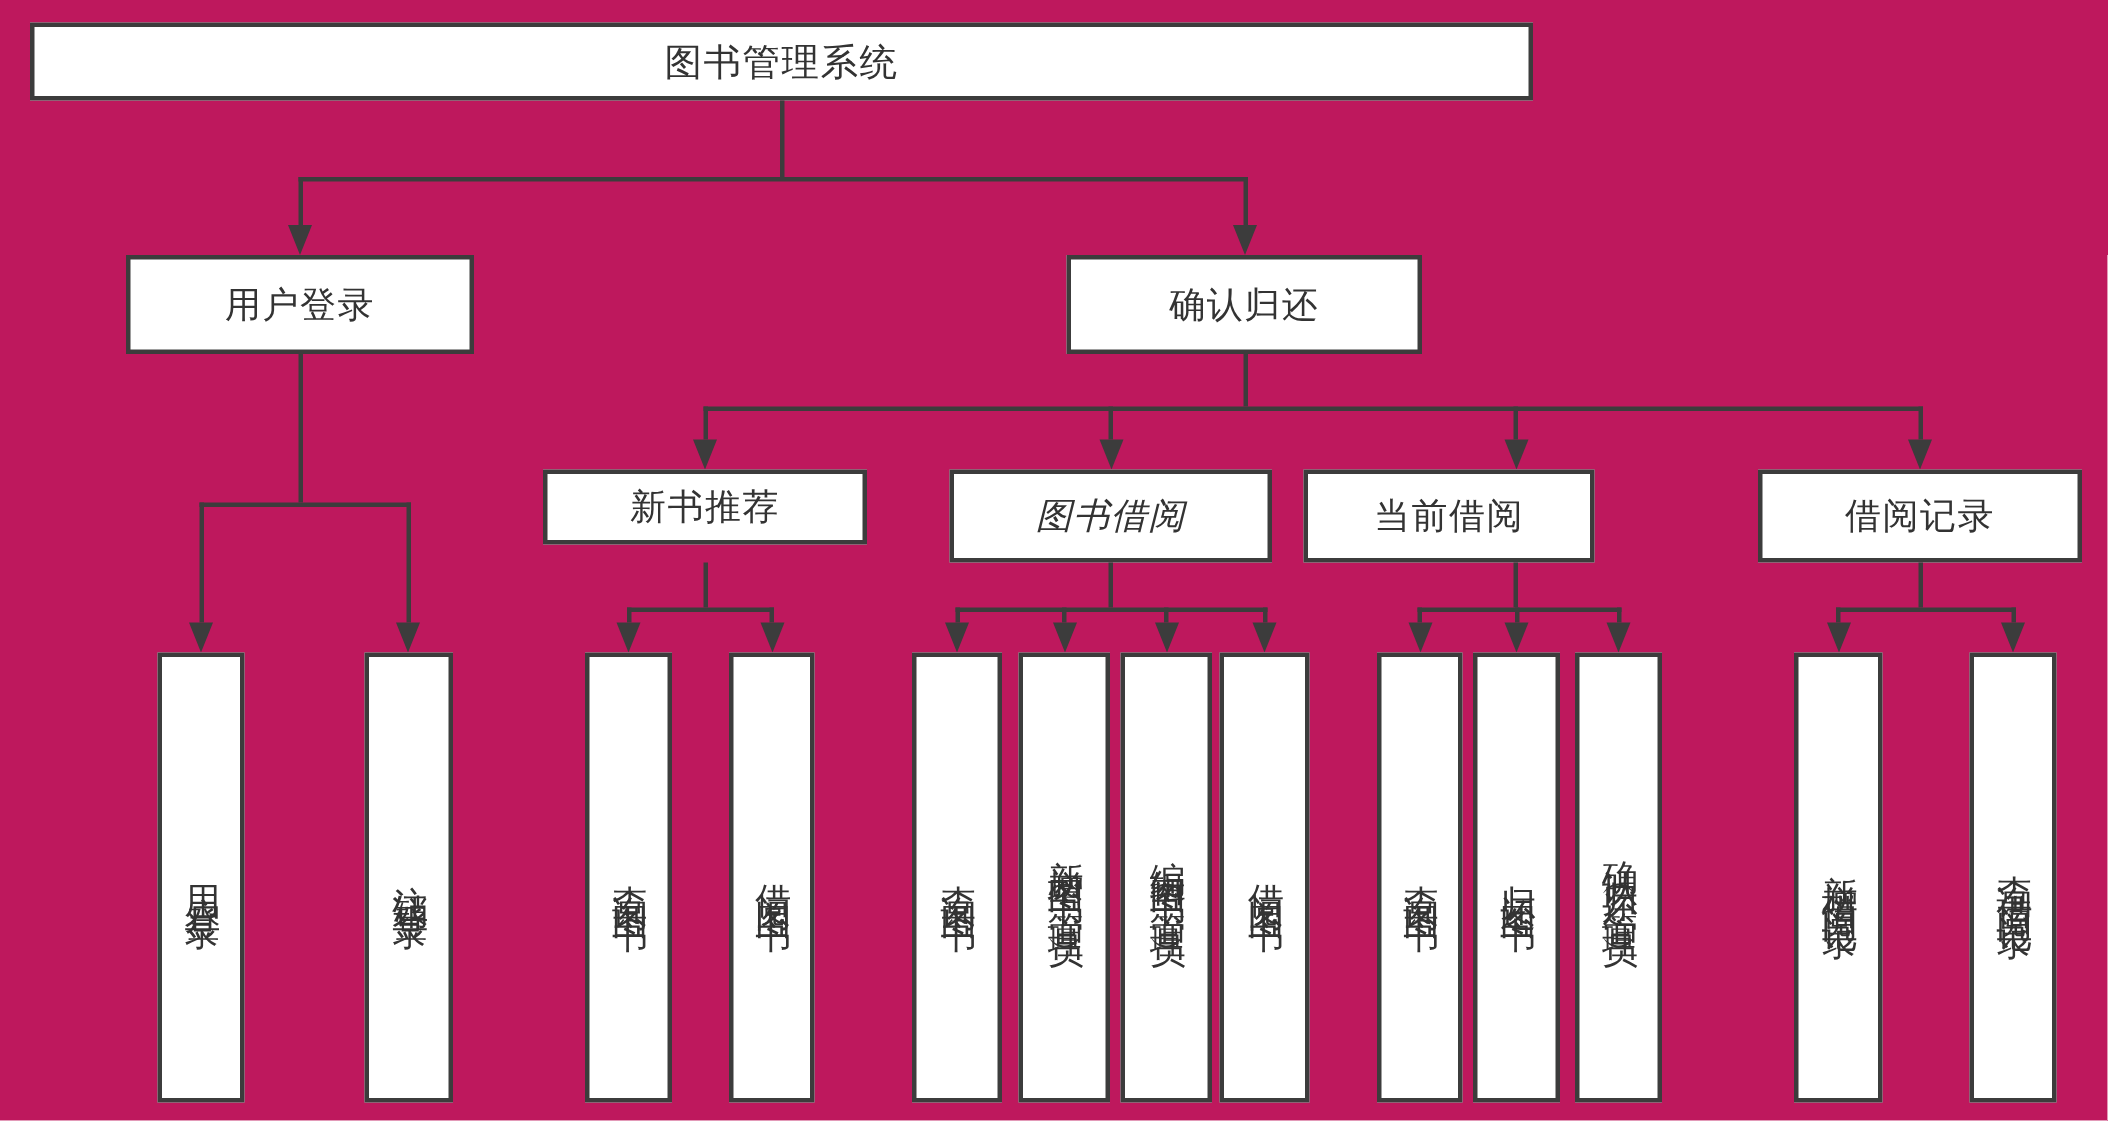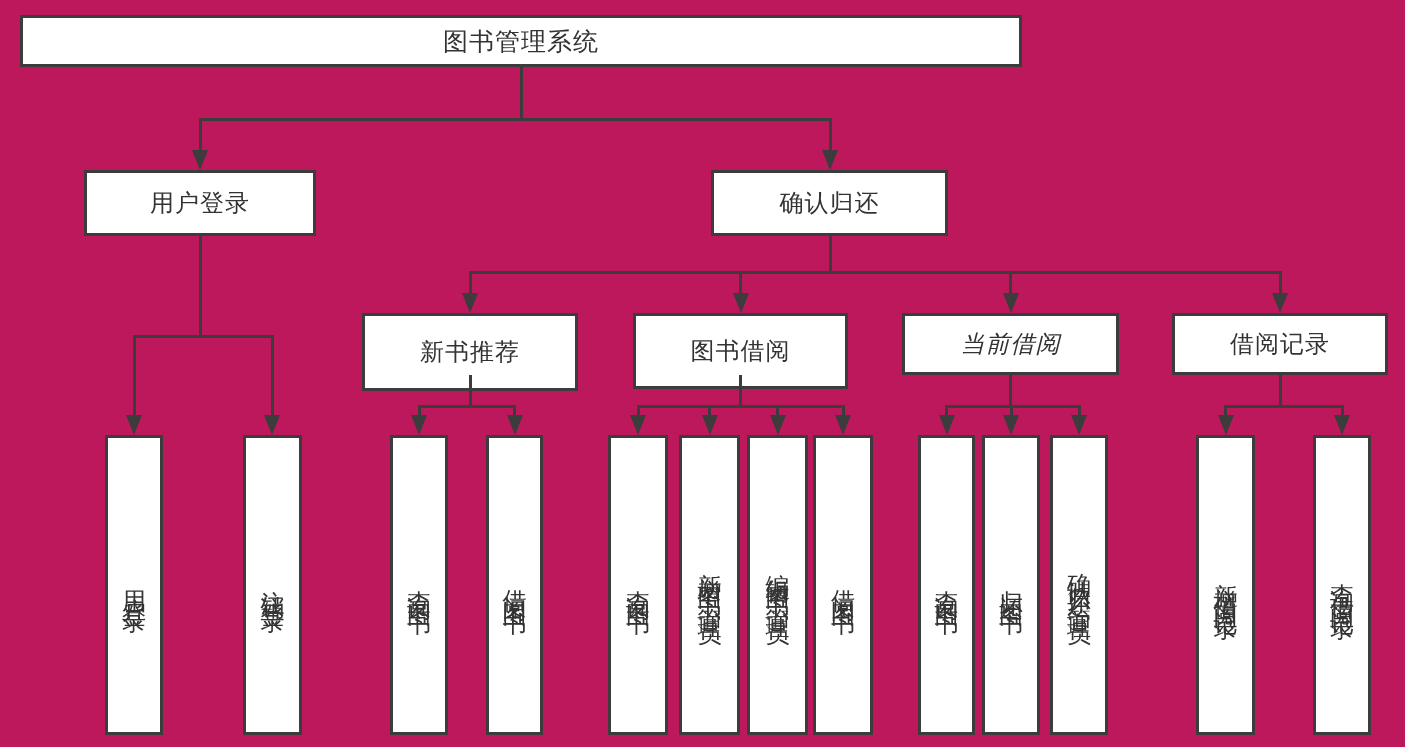--- a/index.html
+++ b/index.html
@@ -90,27 +90,27 @@
   <div class="hl" style="left:468.5px; top:271px; width:813px;"></div>
   <div class="vl" style="left:468.5px; top:271px; height:22px;"></div>
   <div class="ah" style="left:462px; top:293px;"></div>
   <div class="vl" style="left:739px; top:271px; height:22px;"></div>
   <div class="ah" style="left:732.5px; top:293px;"></div>
   <div class="vl" style="left:1009px; top:271px; height:22px;"></div>
   <div class="ah" style="left:1002.5px; top:293px;"></div>
   <div class="vl" style="left:1278.5px; top:271px; height:22px;"></div>
   <div class="ah" style="left:1272px; top:293px;"></div>
 
-  <div class="box" style="left:362px; top:313px; width:216px; height:78px;">
+  <div class="box" style="left:362px; top:313px; width:216px; height:50px;">
     <span>新书推荐</span>
   </div>
-  <div class="box" style="left:633px; top:313px; width:215px; height:76px;">
+  <div class="box" style="left:633px; top:313px; width:215px; height:62px;font-style:italic;">
     <span>图书借阅</span>
   </div>
-  <div class="box" style="left:902px; top:313px; width:217px; height:62px;font-style:italic;">
+  <div class="box" style="left:869px; top:313px; width:194px; height:62px;">
     <span>当前借阅</span>
   </div>
   <div class="box" style="left:1172px; top:313px; width:216px; height:62px;">
     <span>借阅记录</span>
   </div>
 
   <div class="vl" style="left:468.5px; top:375px; height:30px;"></div>
   <div class="hl" style="left:417.5px; top:405px; width:98.5px;"></div>
   <div class="vl" style="left:417.5px; top:405px; height:10px;"></div>
   <div class="ah" style="left:411px; top:415px;"></div>

